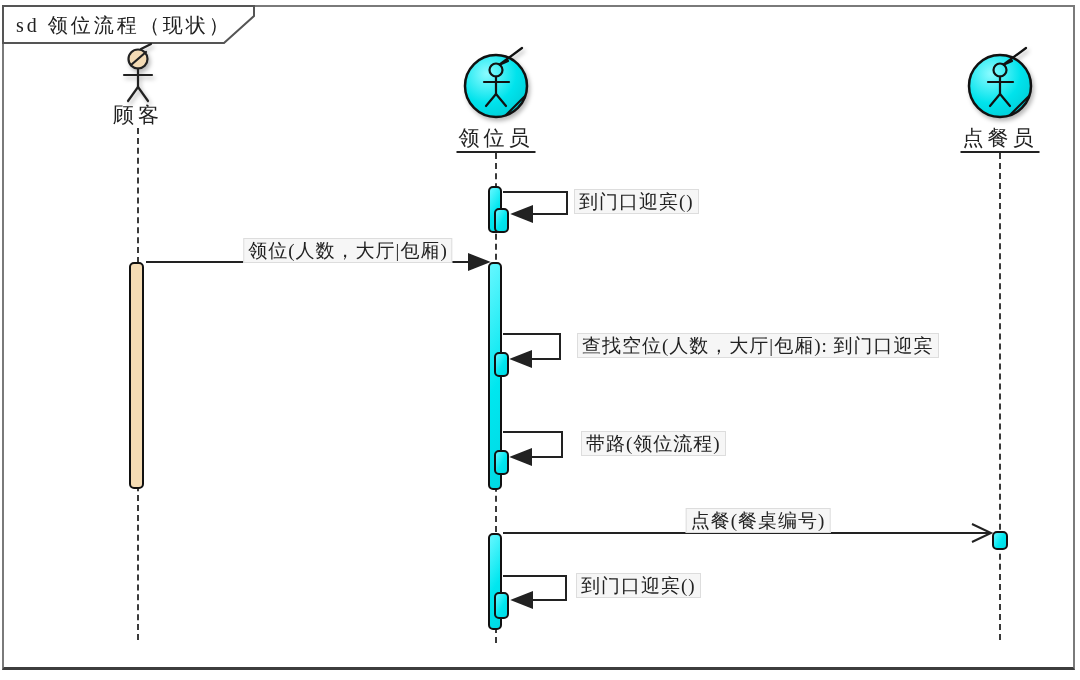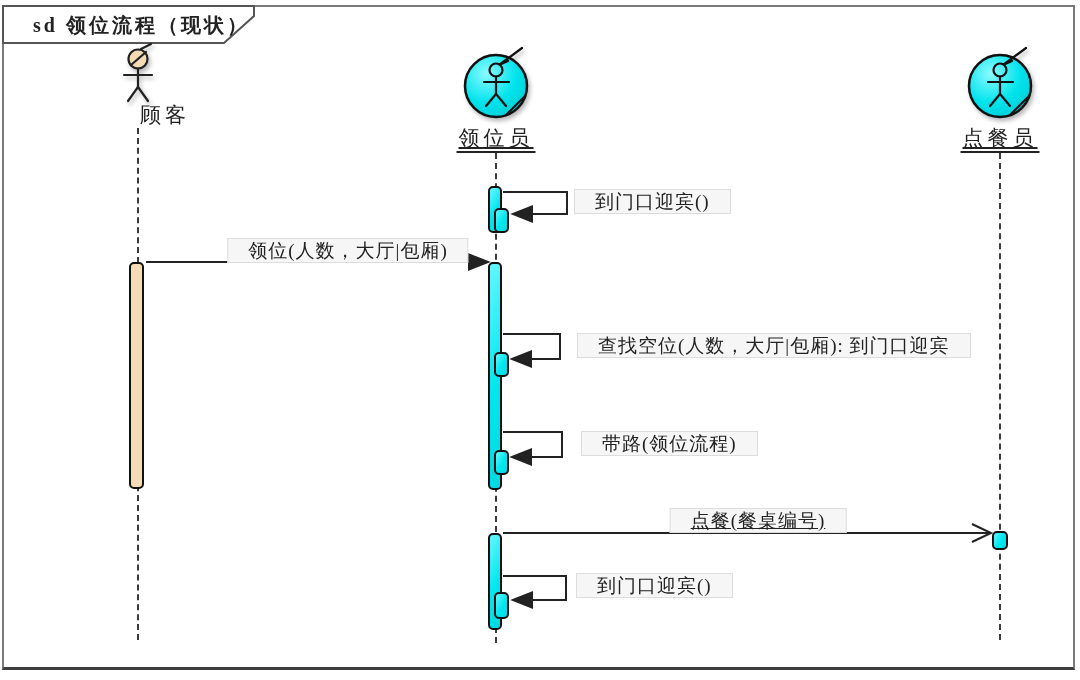--- a/index.html
+++ b/index.html
@@ -4,32 +4,32 @@
 <style>
   html,body{margin:0;padding:0;background:#fff;}
   body{width:1080px;height:680px;position:relative;overflow:hidden;
        font-family:"Liberation Serif","DejaVu Serif",serif;color:#222;}
   .abs{position:absolute;}
   
   .frame{left:2px;top:5px;width:1073px;height:665px;border:2px solid #7a7a7a;
          border-bottom:3px solid #3d3d3d;box-sizing:border-box;background:transparent;}
   
   .title-tab{left:2px;top:5px;width:260px;height:40px;}
-  .title-text{left:33px;top:12px;font-size:20px;font-weight:bold;letter-spacing:3px;white-space:nowrap;}
+  .title-text{left:16px;top:12px;font-size:20px;font-weight:normal;letter-spacing:3px;white-space:nowrap;}
   
   .head-label{font-size:21px;letter-spacing:4px;white-space:nowrap;transform:translateX(-50%);}
-  .underlined{border-bottom:2px solid #222;padding:0 2px 1px 2px;text-decoration:underline;}
+  .underlined{border-bottom:2px solid #222;padding:0 2px 1px 2px;}
   
   .lifeline{width:0;border-left:2px dashed #3a3a3a;}
   
   .act{box-sizing:border-box;border:2px solid #111;border-radius:5px;}
   .act.cyan{background:linear-gradient(120deg,#66f7ff 0%,#00e7ef 55%,#00d9e4 100%);}
   .act.tan{background:#f5dcb4;}
   
-  .msg-label{font-size:19px;letter-spacing:1px;line-height:23px;padding:0 20px;
+  .msg-label{font-size:19px;letter-spacing:1px;line-height:23px;padding:0 4px;
              background:#f6f6f6;border:1px solid #ddd;white-space:nowrap;}
   .centered{transform:translateX(-50%);margin-left:36px;}
   svg.icon{filter:drop-shadow(2px 3px 2px rgba(0,0,0,0.28));}
   svg{display:block;}
 </style>
 </head>
 <body>
 
 <div class="abs frame"></div>
 
@@ -44,21 +44,21 @@
   <g stroke="#222" stroke-width="2.2" fill="none" stroke-linecap="round">
     <line x1="33" y1="7" x2="43" y2="2"></line>
     <circle cx="30" cy="17" r="9.5" fill="#f4dbb5"></circle>
     <line x1="23" y1="23" x2="38" y2="10"></line>
     <line x1="30" y1="26.5" x2="30" y2="45"></line>
     <line x1="16" y1="33" x2="44" y2="33"></line>
     <line x1="30" y1="45" x2="20" y2="59"></line>
     <line x1="30" y1="45" x2="40" y2="59"></line>
   </g>
 </svg>
-<div class="abs head-label" style="left:138px;top:101px;margin-left:27px;">顾客</div>
+<div class="abs head-label" style="left:138px;top:101px;">顾客</div>
 
 <svg class="abs icon" style="left:458px;top:42px;" width="76" height="80" viewBox="0 0 76 80">
   <defs>
     <radialGradient id="cyg" cx="35%" cy="30%" r="80%">
       <stop offset="0%" stop-color="#8bfbff"></stop>
         <stop offset="60%" stop-color="#00e3ec"></stop>
       <stop offset="100%" stop-color="#00ccd6"></stop>
     </radialGradient>
   </defs>
   <circle cx="38" cy="44" r="31" fill="url(#cyg)" stroke="#111" stroke-width="2.5"></circle>
@@ -138,14 +138,14 @@
       <path d="M503,576 L566,576 L566,600 L532,600"></path>
       <polygon points="513,600 532,592.5 532,607.5" fill="#222"></polygon>
     </g>
   </g>
 </svg>
 
 <div class="abs msg-label" style="left:574px;top:189px;">到门口迎宾()</div>
 <div class="abs msg-label centered" style="left:312px;top:238px;">领位(人数，大厅|包厢)</div>
 <div class="abs msg-label" style="left:577px;top:333px;">查找空位(人数，大厅|包厢): 到门口迎宾</div>
 <div class="abs msg-label" style="left:581px;top:431px;">带路(领位流程)</div>
-<div class="abs msg-label centered" style="left:722px;top:508px;text-decoration:underline;">点餐(餐桌编号)</div>
+<div class="abs msg-label centered" style="left:722px;top:508px;">点餐(餐桌编号)</div>
 <div class="abs msg-label" style="left:576px;top:573px;">到门口迎宾()</div>
 
 </body></html>

